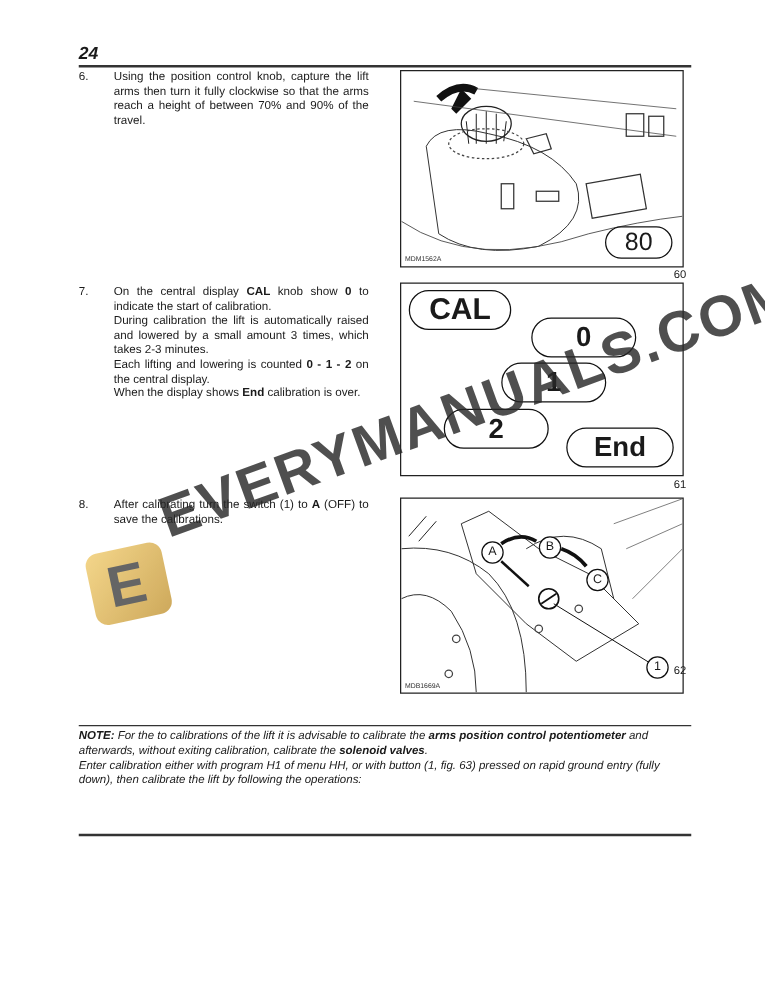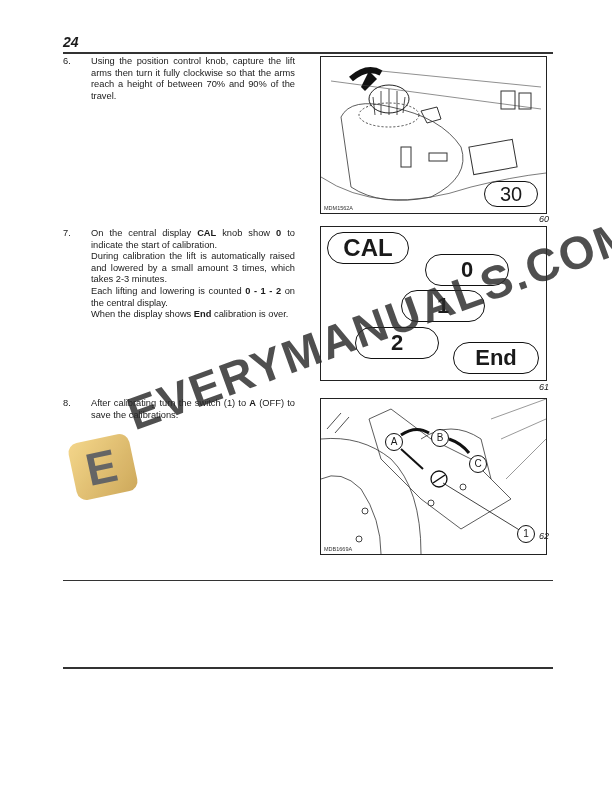--- a/index.html
+++ b/index.html
@@ -10,21 +10,21 @@
   .section-title { position: absolute; left: 100px; top: 0; font-size: 13.5px; font-style: italic; letter-spacing: 0.1px; }
   .header-rule { position: absolute; left: 63px; top: 52px; width: 490px; height: 1.5px; background: #333; }
 
   .step { position: absolute; left: 63px; width: 232px; font-size: 9.3px; line-height: 11.6px; text-align: justify; }
   .step .num { position: absolute; left: 0; top: 0; }
   .step .body { margin-left: 28px; }
   .step p { margin: 0; }
   .step b { font-weight: bold; }
 
   .figure { position: absolute; left: 320px; width: 225px; border: 1.2px solid #222; background: #fff; overflow: hidden; }
-  .fig-num { position: absolute; font-size: 9px; right: 63px; font-style: italic; }
+  .fig-num { position: absolute; font-size: 9px; right: 63px; }
   .fig-id { position: absolute; left: 3px; bottom: 2px; font-size: 5.5px; color: #333; }
 
   .pill { position: absolute; border: 1.4px solid #111; border-radius: 22px; background: #fff;
           font-weight: bold; text-align: center; font-family: "Liberation Sans", sans-serif; }
   .readout { position: absolute; right: 8px; bottom: 6px; width: 52px; height: 24px; border: 1.4px solid #111;
              border-radius: 14px; font-size: 20px; text-align: center; line-height: 24px; background:#fff; }
   .callout { position: absolute; width: 16px; height: 16px; border: 1.2px solid #111; border-radius: 50%;
              background: #fff; font-size: 10px; text-align: center; line-height: 16px; }
 
   .note-rule-top { position: absolute; left: 63px; top: 580px; width: 490px; height: 1px; background: #333; }
@@ -65,21 +65,21 @@
     <path d="M20 60 Q30 40 70 50 Q120 60 140 90 Q150 120 110 140 Q60 150 30 130 Z" fill="none" stroke="#333" stroke-width="0.8"></path>
     <path d="M100 54 L116 50 L120 62 L106 66 Z" fill="none" stroke="#333"></path>
     <path d="M10 24 L220 52 M60 14 L220 30" stroke="#444" stroke-width="0.6"></path>
     <rect x="180" y="34" width="14" height="18" fill="none" stroke="#333"></rect>
     <rect x="198" y="36" width="12" height="16" fill="none" stroke="#333"></rect>
     <rect x="150" y="86" width="44" height="28" fill="none" stroke="#333" transform="rotate(-10 172 100)"></rect>
     <rect x="80" y="90" width="10" height="20" fill="none" stroke="#333"></rect>
     <rect x="108" y="96" width="18" height="8" fill="none" stroke="#333"></rect>
     <path d="M0 120 Q60 160 150 130 Q190 120 225 116" stroke="#444" fill="none" stroke-width="0.7"></path>
   </svg>
-  <div class="readout">30</div>
+  <div class="readout">80</div>
   <span class="fig-id">MDM1562A</span>
 </div>
 <span class="fig-num" style="top:214px">60</span>
 
 <div class="step" style="top:228px">
   <span class="num">7.</span>
   <div class="body">
     <p><span>On the central display </span><b>CAL</b><span> knob show </span><b>0</b><span> to indicate the start of calibration.</span></p>
     <p>During calibration the lift is automatically raised and lowered by a small amount 3 times, which takes 2-3 minutes.</p>
     <p><span>Each lifting and lowering is counted </span><b>0 - 1 - 2</b><span> on the central display.</span></p>
@@ -130,14 +130,16 @@
 </div>
 <span class="fig-num" style="top:531px">62</span>
 
 <div class="wm-logo">
     <span>E</span>
   </div>
 <div class="watermark">EVERYMANUALS.COM</div>
 
 <div class="note-rule-top"></div>
 <div class="note">
+  <p><b>NOTE:</b><span> For the to calibrations of the lift it is advisable to calibrate the </span><b>arms position control potentiometer</b><span> and afterwards, without exiting calibration, calibrate the </span><b>solenoid valves</b><span>.</span></p>
+  <p>Enter calibration either with program H1 of menu HH, or with button (1, fig. 63) pressed on rapid ground entry (fully down), then calibrate the lift by following the operations:</p>
 </div>
 <div class="note-rule-bottom"></div>
 
 </body></html>

